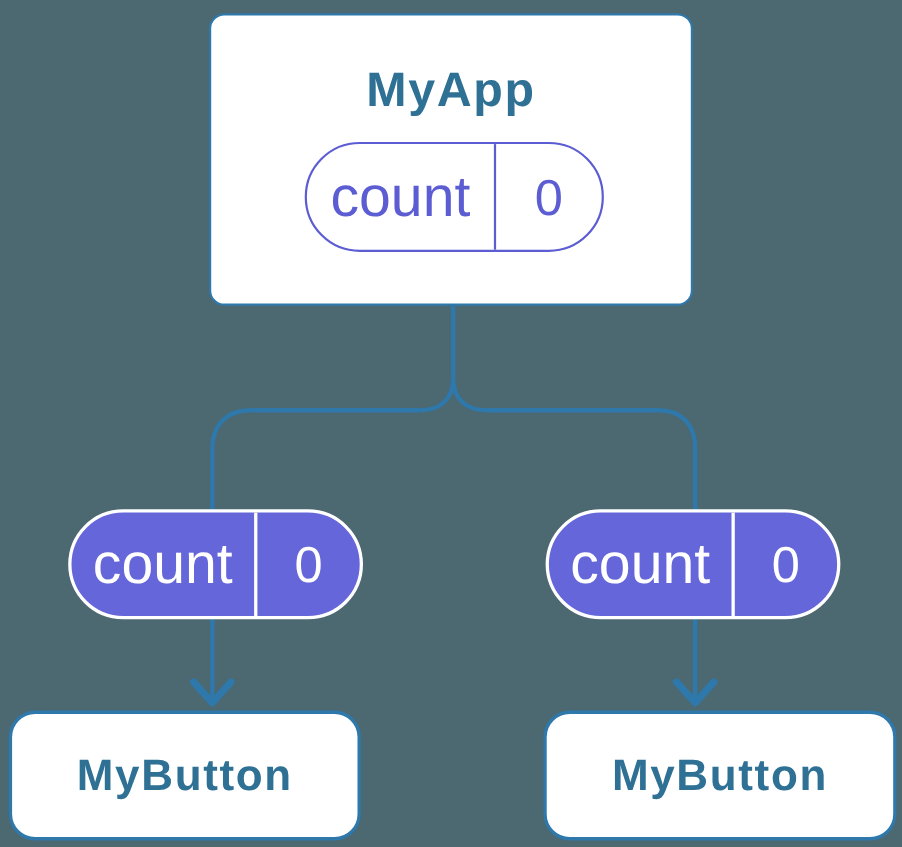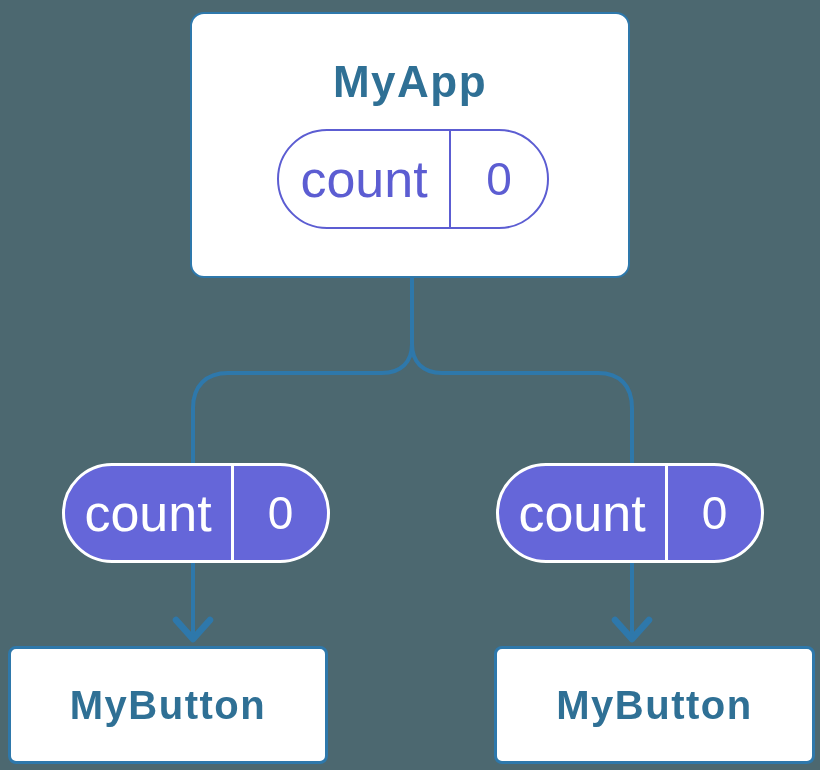--- a/index.html
+++ b/index.html
@@ -26,21 +26,21 @@
 
   .card {
     position: absolute;
     background: var(--node-bg);
     border: 3px solid var(--line);
   }
   .root-card { left: 190px; top: 12px; width: 440px; height: 266px; border-radius: 14px; border-width: 2.5px; }
   .root-title { position: absolute; left: 0; right: 0; top: 46px; text-align: center; line-height: 1; }
   .card-title { font-size: 44px; font-weight: bold; color: var(--node-text); letter-spacing: 1.5px; }
 
-  .button-card { top: 646px; height: 118px; border-radius: 8px; display: flex; align-items: center; justify-content: center; }
+  .button-card { top: 646px; height: 118px; border-radius: 24px; display: flex; align-items: center; justify-content: center; }
   .button-card .card-title { font-size: 40px; }
   .button-card-left  { left: 8px;   width: 320px; }
   .button-card-right { left: 494px; width: 321px; }
 
   .pill { display: flex; align-items: stretch; border-radius: 999px; }
   .pill-label, .pill-value { display: flex; align-items: center; justify-content: center; line-height: 1; }
   .pill-label { width: 172px; font-size: 52px; }
   .pill-value { flex: 1; font-size: 46px; }
 
   .outline-pill {

